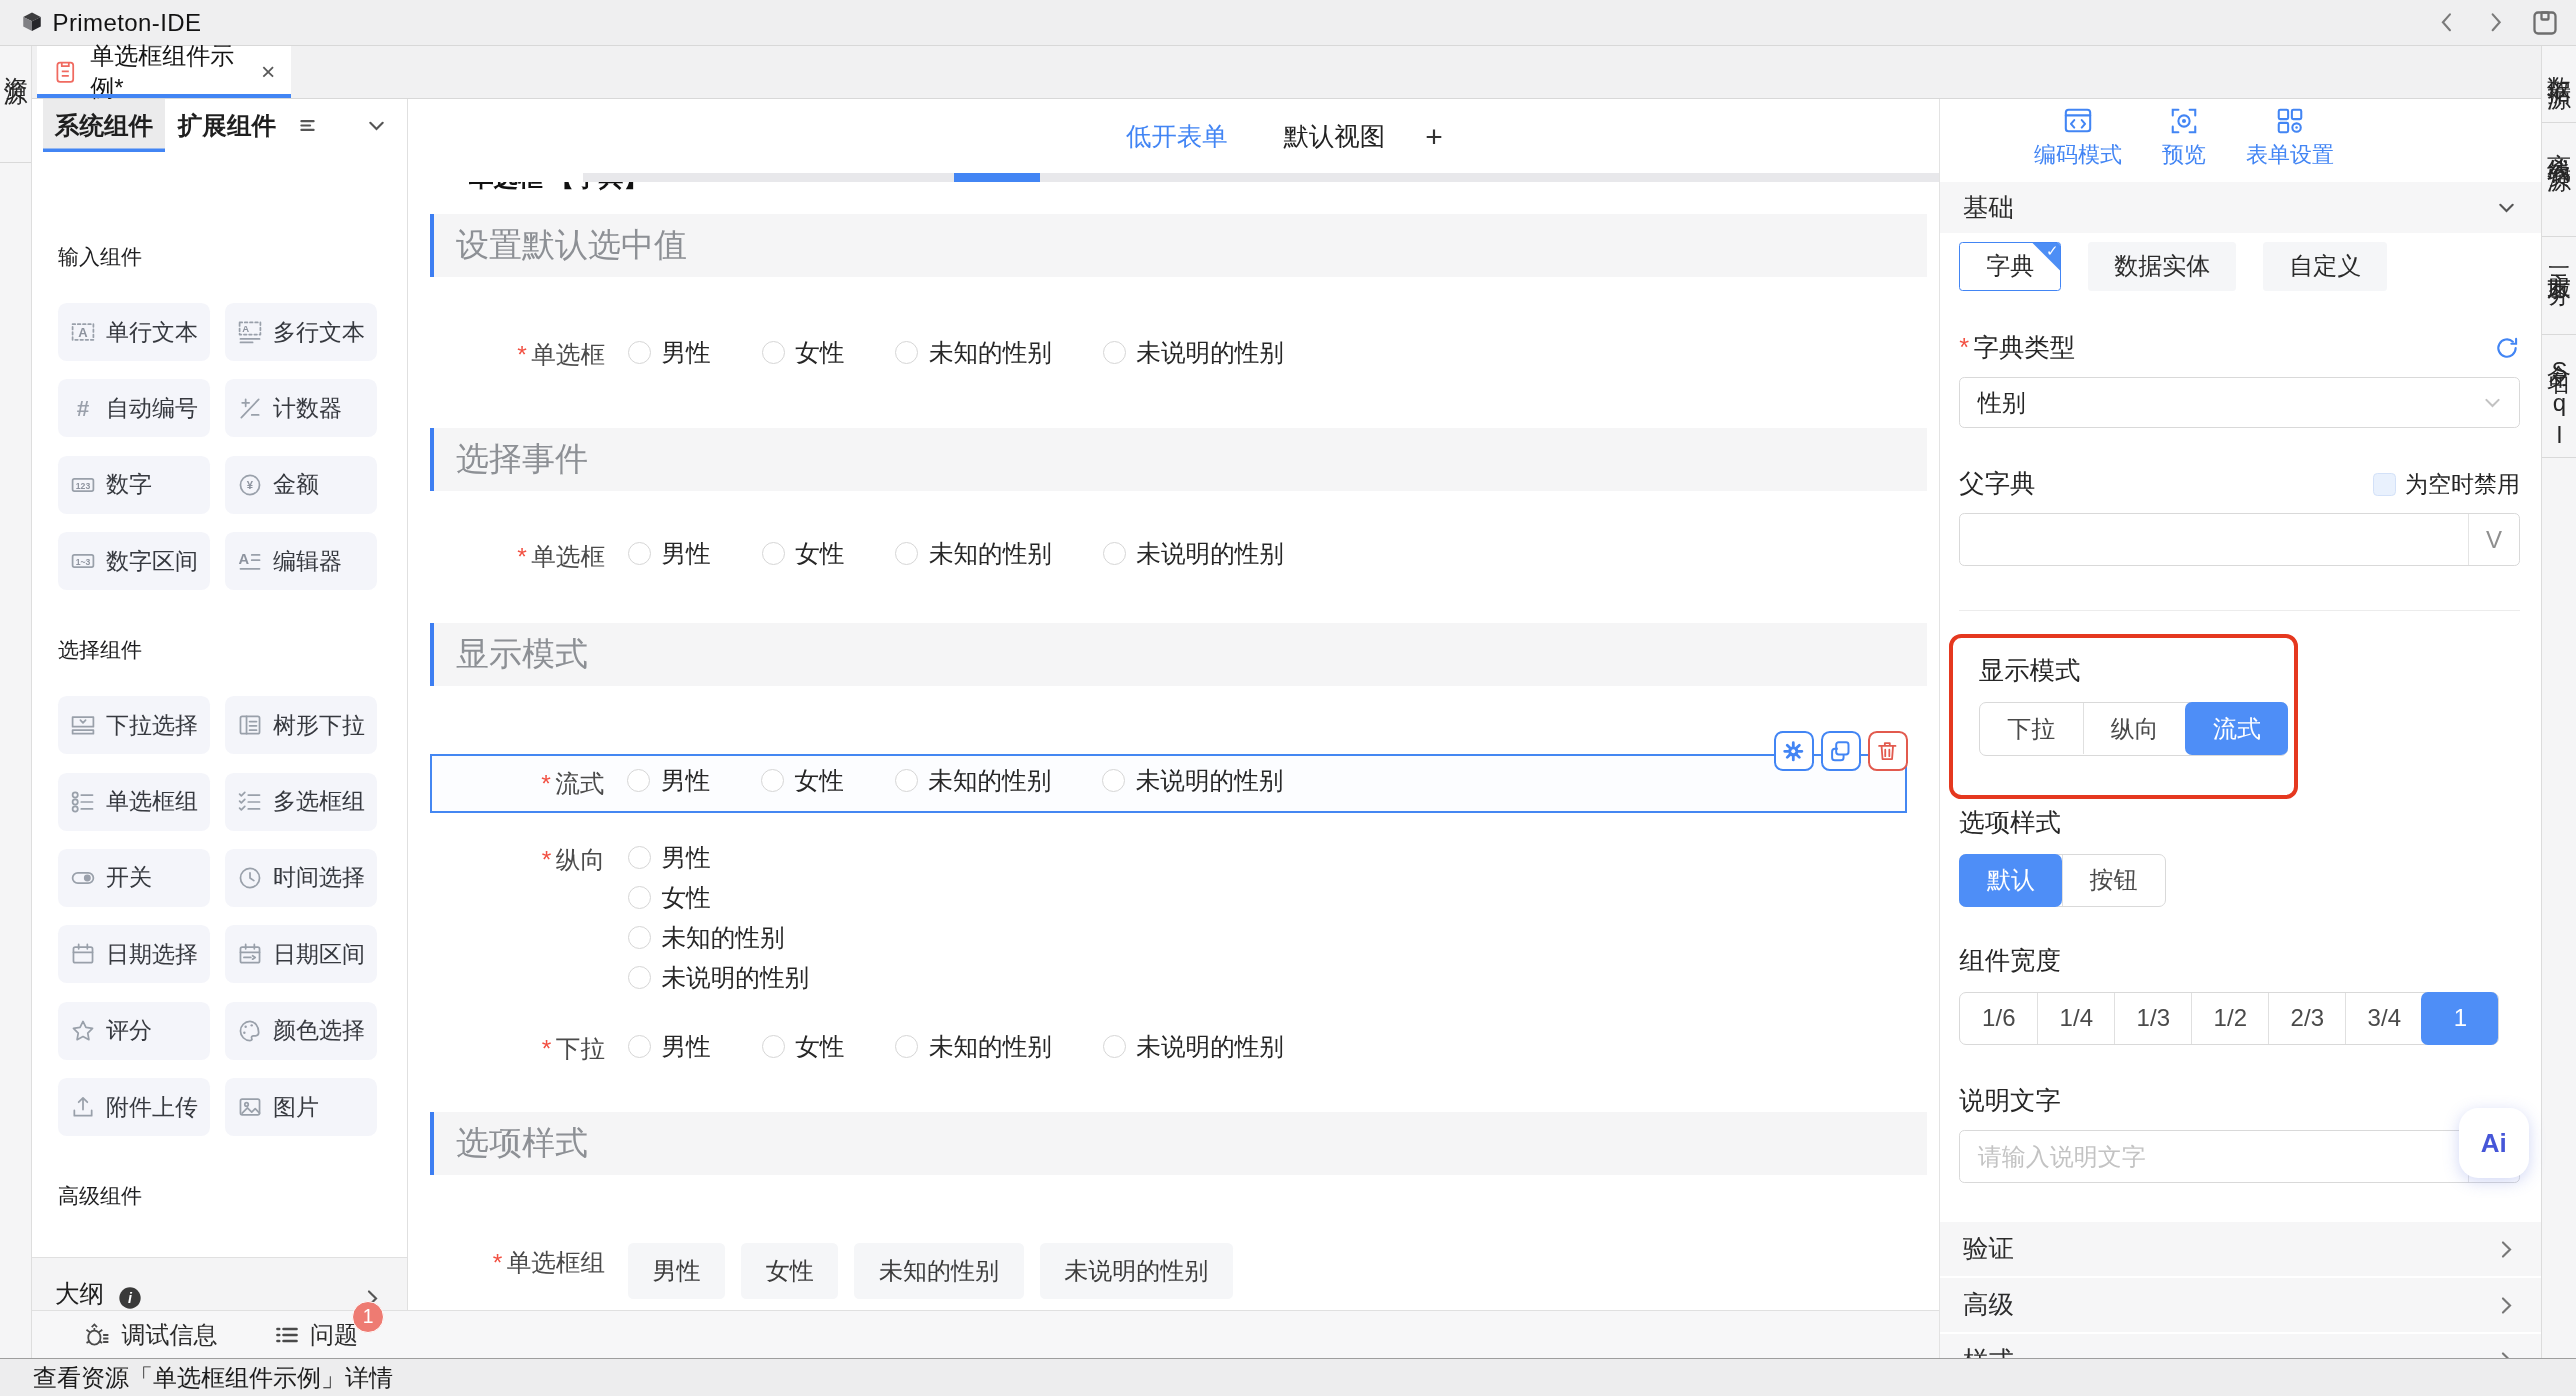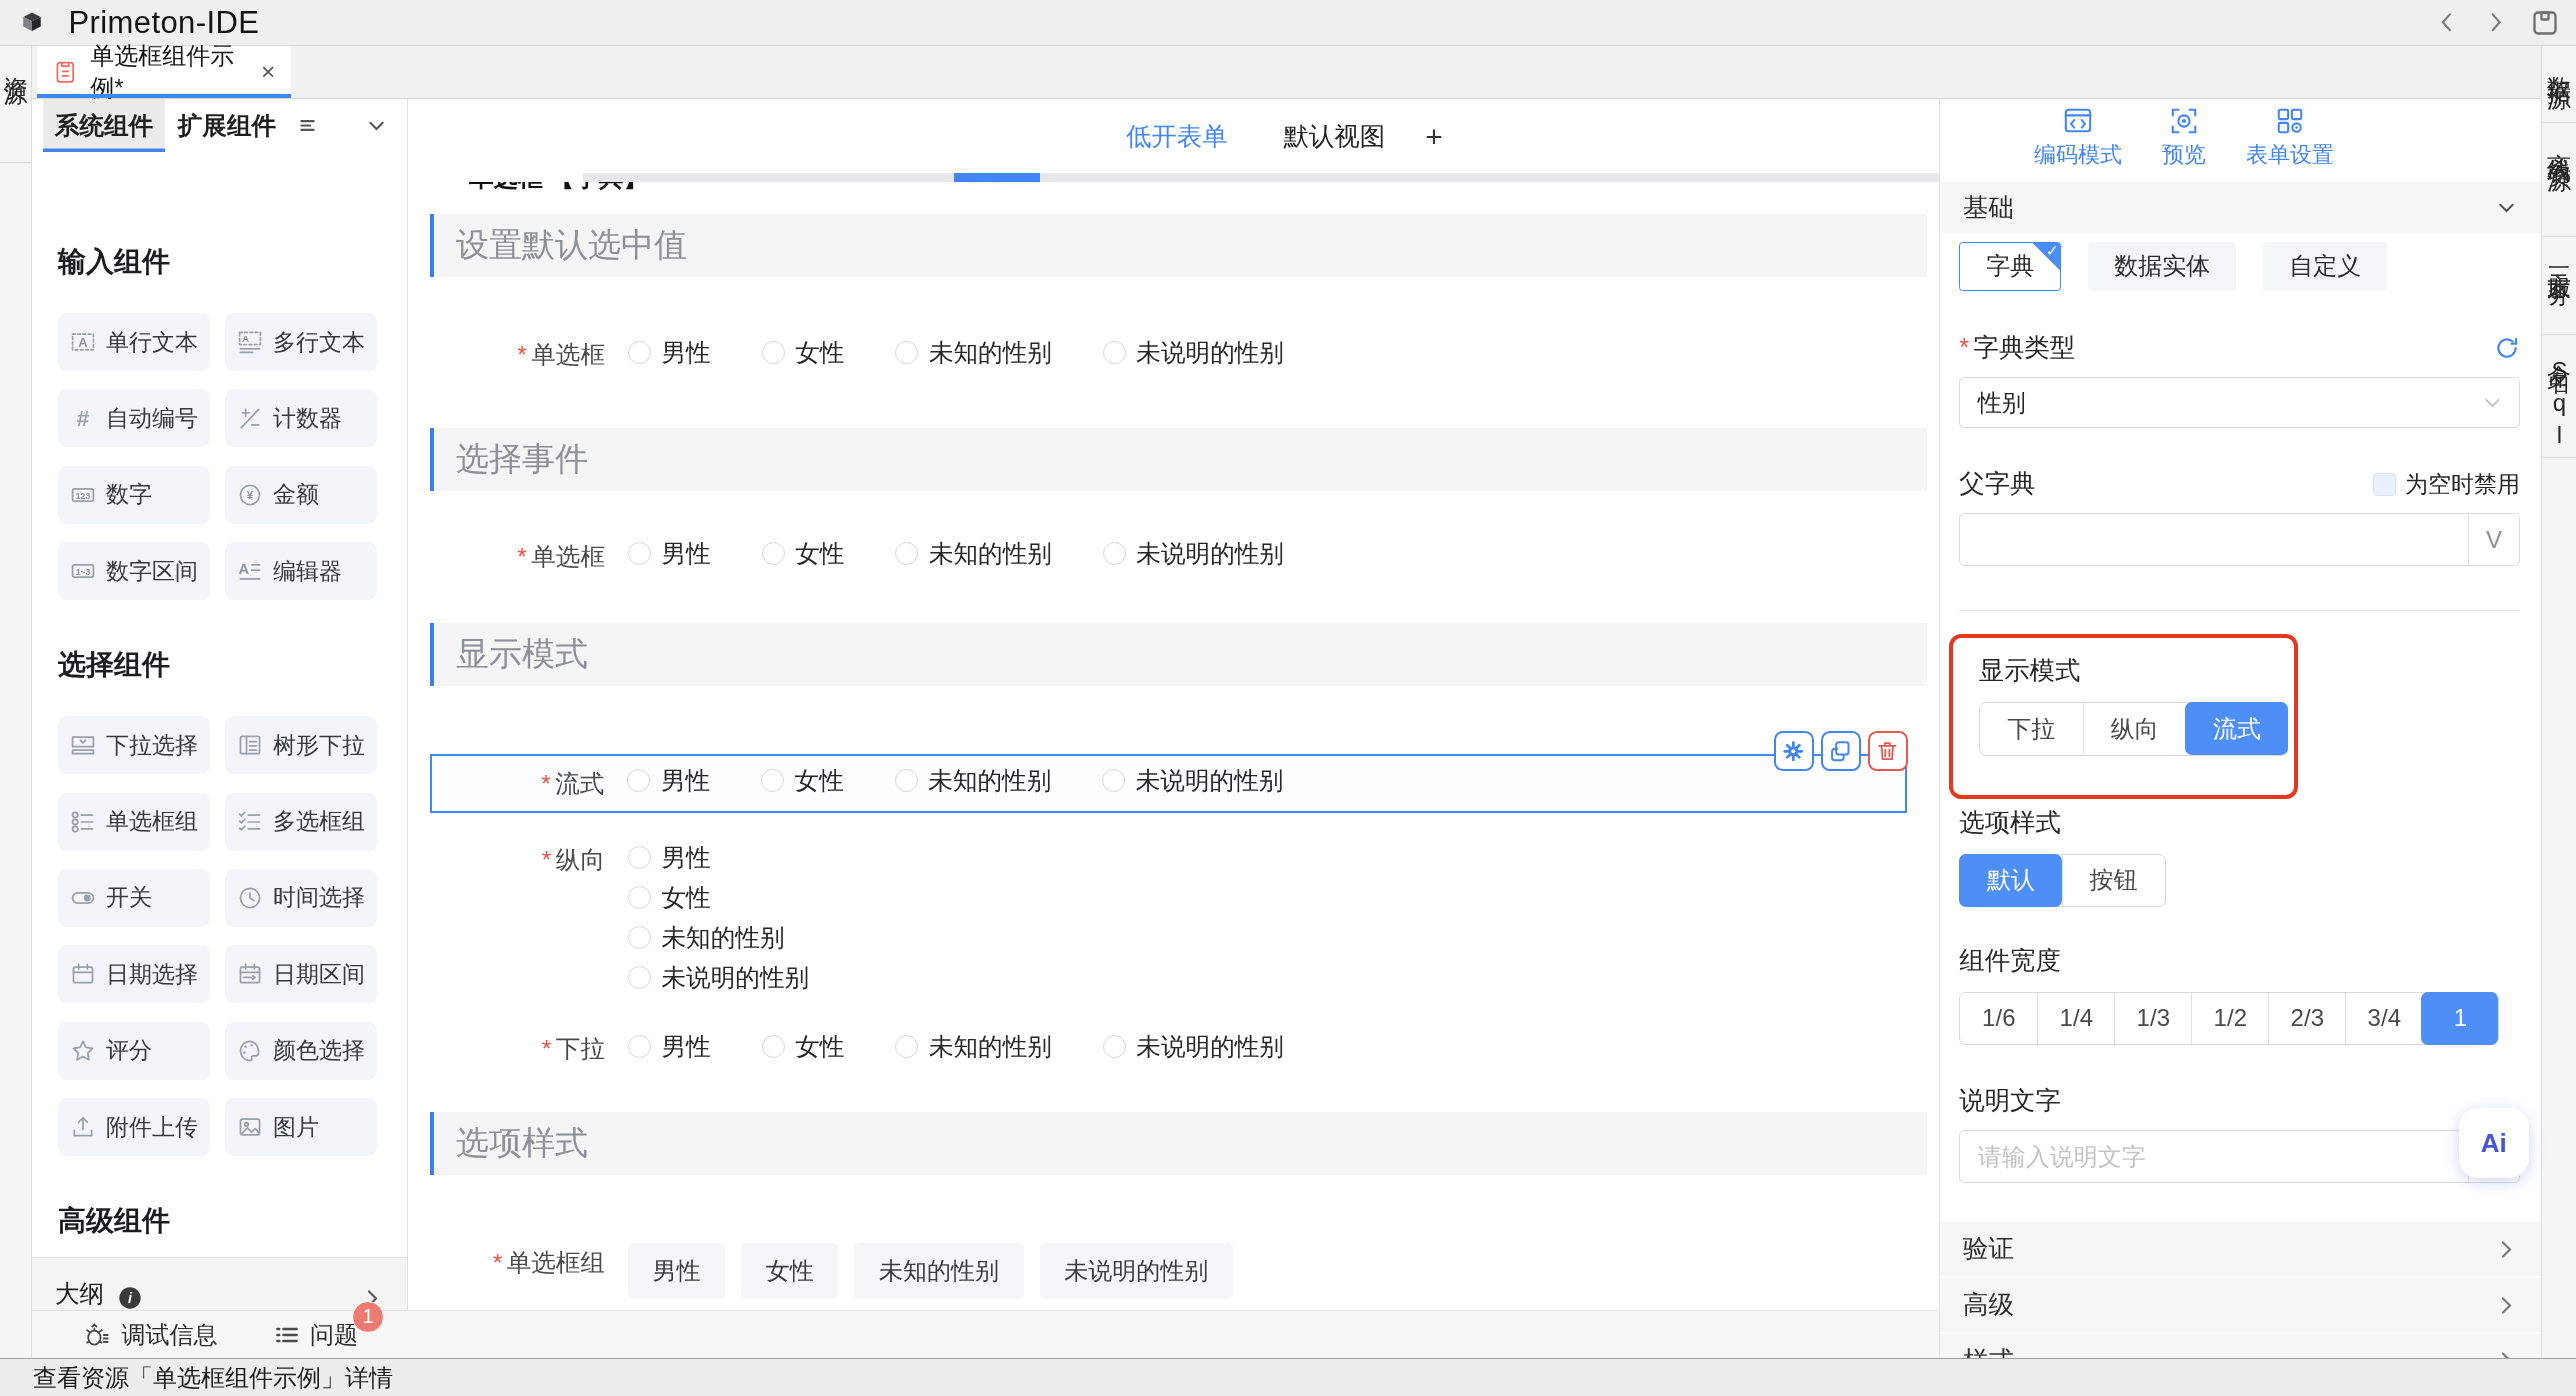--- a/index.html
+++ b/index.html
@@ -2,21 +2,21 @@
 <html style="font-size:14px"><head>
 <meta charset="utf-8">
 <style>
   * { box-sizing: border-box; margin: 0; padding: 0; }
   html,body { width: 2576px; height: 1397px; overflow: hidden; }
   body { font-family: "Liberation Sans", sans-serif; color:#262626; background:#fff; position:relative; }
   svg { display:block; }
 
   
   .titlebar { height:46px; background:#efeff0; border-bottom:0.9px solid #d8d8d8; display:flex; align-items:center; padding:0 17.5px; }
-  .app-title { font-size:31px; color:#131313; margin-left:23px; letter-spacing:0.4px; }
+  .app-title { font-size:24px; color:#131313; margin-left:7px; letter-spacing:0.4px; }
   .win-controls { margin-left:auto; display:flex; align-items:center; gap:23px; color:#7a7a7a; }
 
   
   .main { display:flex; height:1312px; }
   .left-rail { width:32px; background:#f5f5f6; border-right:0.9px solid #dedede; flex:none; }
   .right-rail { width:35px; background:#f5f5f6; border-left:0.9px solid #dcdcdc; flex:none; }
   .rail-tab { writing-mode:vertical-rl; text-orientation:upright; font-size:24px; color:#262626; letter-spacing:5.3px;
               display:flex; justify-content:flex-start; align-items:center; width:100%; padding-top:10.5px; border-bottom:0.9px solid #d9d9d9; }
   .left-rail .rail-tab { height:117px; }
   .right-rail .rail-tab:nth-child(1){ height:77px; }
@@ -39,21 +39,21 @@
   .lcrow { flex:1; display:flex; min-height:0; }
 
   
   .palette-col { width:376px; flex:none; border-right:0.9px solid #e0e0e0; display:flex; flex-direction:column; background:#fff; }
   .palette-tabs { height:53px; flex:none; display:flex; align-items:stretch; padding-left:10.5px; }
   .ptab { display:flex; align-items:center; padding:0 12.3px; font-size:24.6px; font-weight:600; color:#1f1f1f; }
   .ptab.active { background:#ebebec; box-shadow:inset 0 -3.5px 0 #4285f4; }
   .ptab-more { display:flex; align-items:center; margin-left:8.8px; }
   .ptab-collapse { margin-left:auto; margin-right:19.3px; display:flex; align-items:center; color:#555; }
   .palette-scroll { flex:1; overflow:hidden; padding-left:26px; }
-  .pgroup-title { font-size:28px; font-weight:700; color:#1d1d1f; margin-top:46px; }
+  .pgroup-title { font-size:21px; font-weight:400; color:#1d1d1f; margin-top:46px; }
   .pgroup-title:first-child { margin-top:91px; }
   .pgrid { display:grid; grid-template-columns:152px 152px; gap:18.4px 15px; margin-top:32px; }
   .pitem { height:58px; background:#f4f5fa; border-radius:8.8px; display:flex; align-items:center; padding-left:12.3px; gap:9.7px; font-size:23px; color:#36393f; }
   .picon { width:26px; height:26px; flex:none; display:flex; align-items:center; justify-content:center; }
   .outline-bar { height:53px; flex:none; background:#f4f4f5; border-top:0.9px solid #e0e0e0; display:flex; align-items:flex-end; padding:0 23px; gap:14px; font-size:24.6px; color:#1f1f1f; }
   .outline-bar .chev { margin-left:auto; color:#555; }
 
   
   .canvas-col { flex:1; display:flex; flex-direction:column; min-width:0; background:#fff; }
   .canvas-header { height:83px; flex:none; position:relative; background:#fff; }

